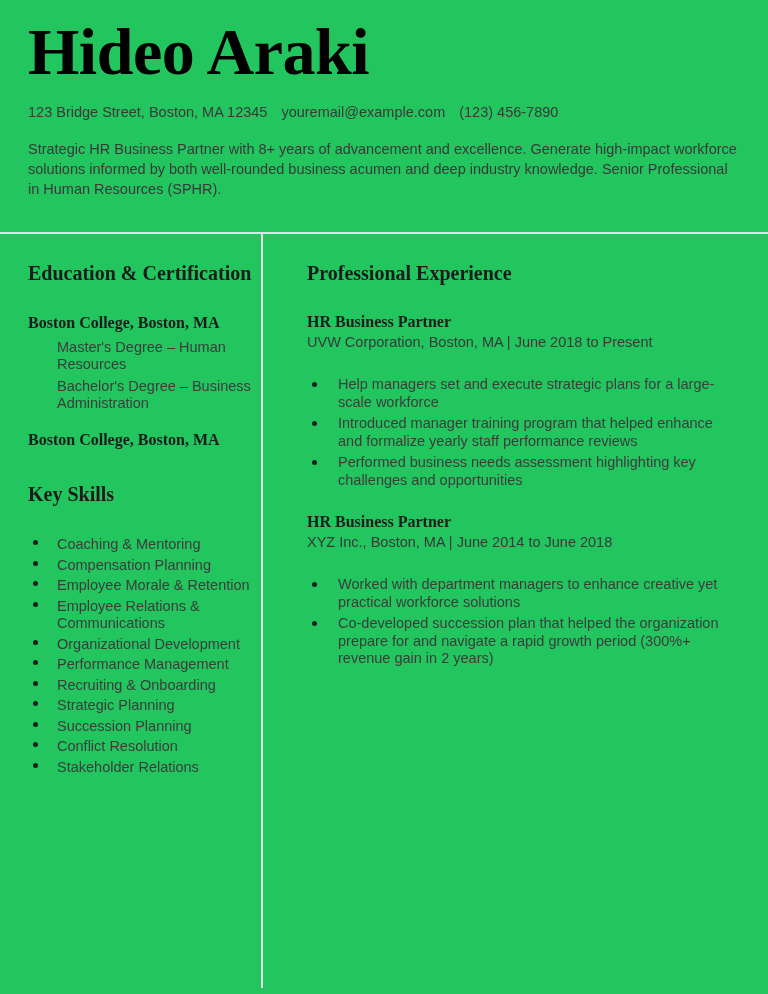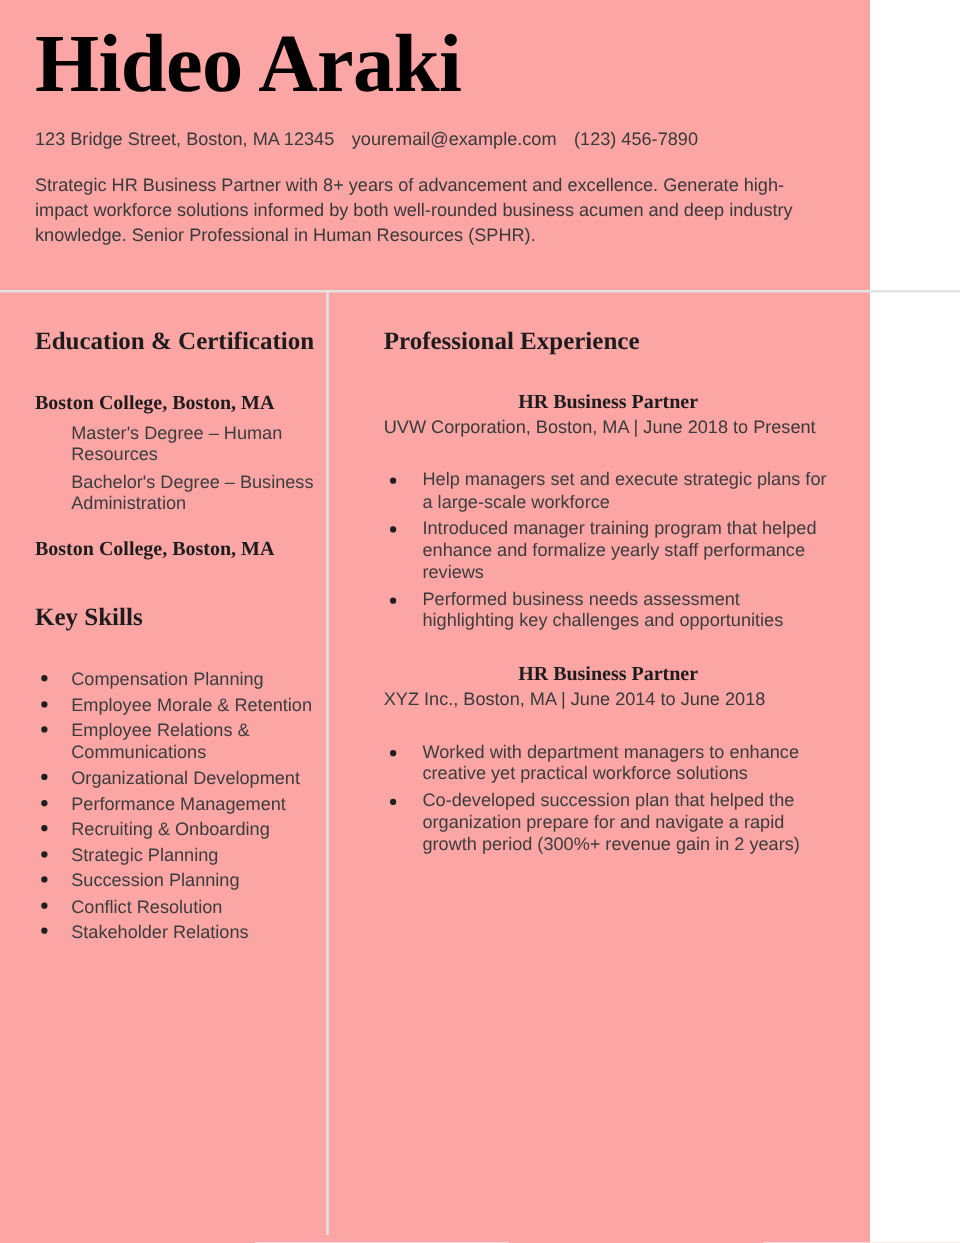--- a/index.html
+++ b/index.html
@@ -4,21 +4,21 @@
 <style>
   * { margin: 0; padding: 0; box-sizing: border-box; }
   html, body { background: #ffffff; }
   body {
     width: 768px;
     height: 994px;
     font-family: "Liberation Sans", sans-serif;
     color: #3c3c3c;
     overflow: hidden;
   }
-  .page { width: 696px; height: 994px; background: #fca5a5; }
+  .page { width: 768px; height: 994px; background: #22c55e; }
 
   
   .header { padding: 16px 30px 0 28px; height: 232px; }
   .person-name {
     font-family: "Liberation Serif", serif;
     font-weight: 700;
     font-size: 66px;
     line-height: 1.08;
     color: #000000;
     letter-spacing: -0.5px;
@@ -106,21 +106,20 @@
 
   
   .job { margin-top: 26px; }
   .job + .job { margin-top: 23px; }
   .job-title {
     font-family: "Liberation Serif", serif;
     font-weight: 700;
     font-size: 16px;
     line-height: 19px;
     color: #1c1c1c;
-    text-align: center;
   }
   .job-meta {
     margin-top: 3px;
     font-size: 14.5px;
     line-height: 17px;
     color: #393939;
   }
   .job-bullets { margin-top: 25px; }
   .job-bullets li .li-text {
     margin-left: 21px;
@@ -163,20 +162,24 @@
 
       <div class="edu-entry">
         <div class="institution">Boston College, Boston, MA</div>
       </div>
 
       <h2 class="section-heading" style="margin-top:33px;">Key Skills</h2>
 
       <ul class="dot-list skills-list">
         <li>
             <span class="bullet-dot"></span>
+            <span class="li-text">Coaching &amp; Mentoring</span>
+          </li>
+        <li>
+            <span class="bullet-dot"></span>
             <span class="li-text">Compensation Planning</span>
           </li>
         <li>
             <span class="bullet-dot"></span>
             <span class="li-text">Employee Morale &amp; Retention</span>
           </li>
         <li class="multiline">
             <span class="bullet-dot"></span>
             <span class="li-text">Employee Relations &amp; Communications</span>
           </li>

